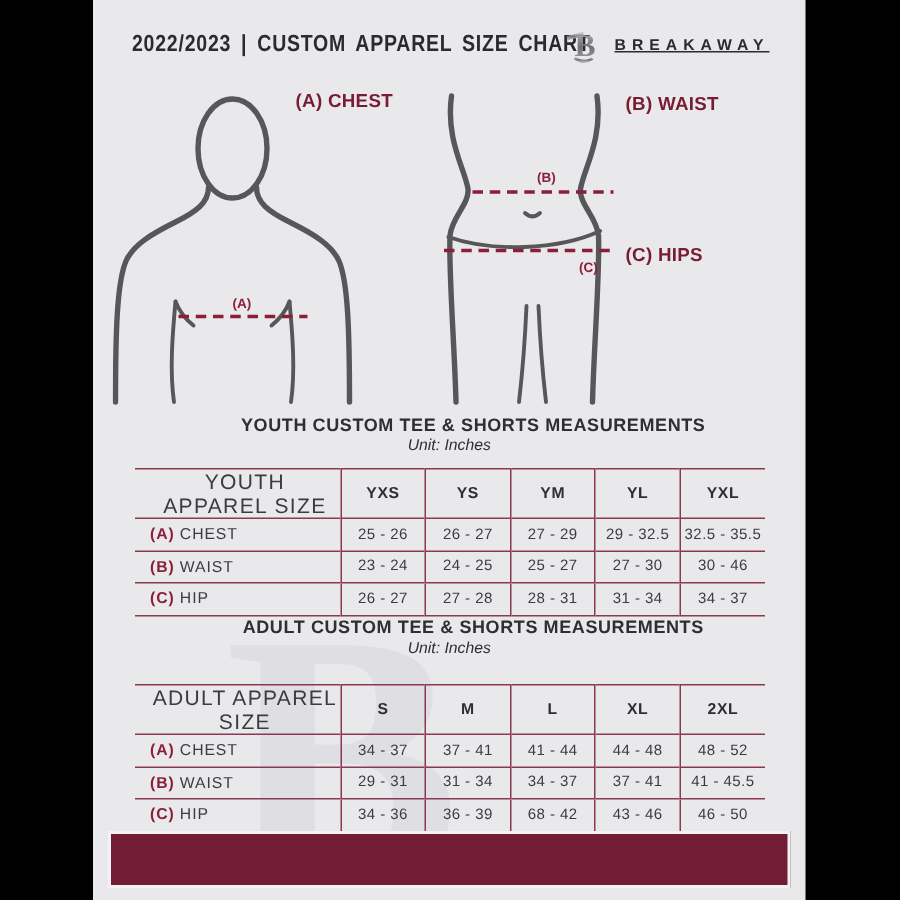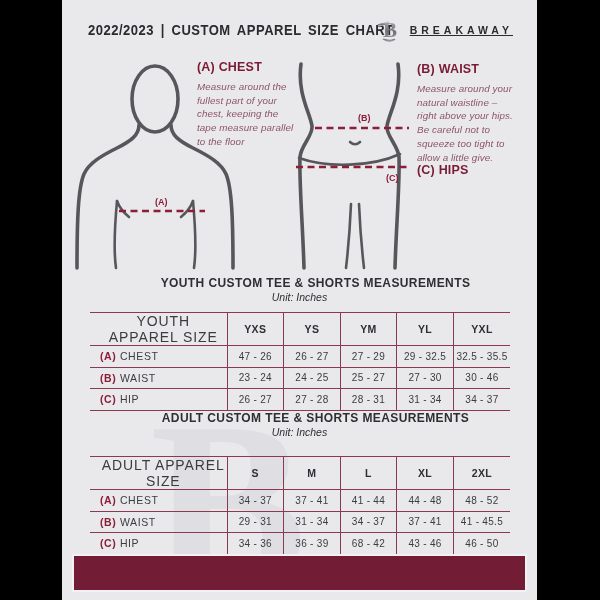--- a/index.html
+++ b/index.html
@@ -164,34 +164,23 @@
     <path class="thin" d="M68,87 q5,4.5 10,0"></path>
     <path class="thin" d="M17,103 C45,113 90,112 118,99"></path>
     <line class="dash" x1="14" y1="112" x2="126" y2="112"></line>
     <text x="104" y="126">(C)</text>
     <path class="thin" d="M69,149 C68,172 66,196 64,213"></path>
     <path class="thin" d="M77,149 C78,172 80,196 82,213"></path>
   </svg>
 
   <div class="guide-block chest-block">
     <div class="guide-heading">(A) CHEST</div>
-    <div class="guide-body">Measure around the
-fullest part of your
-chest, keeping the
-tape measure parallel
-to the floor</div>
   </div>
   <div class="guide-block waist-block">
     <div class="guide-heading">(B) WAIST</div>
-    <div class="guide-body">Measure around your
-natural waistline –
-right above your hips.
-Be careful not to
-squeeze too tight to
-allow a little give.</div>
   </div>
   <div class="guide-block hips-block">
     <div class="guide-heading">(C) HIPS</div>
   </div>
 
   <div class="section-title youth-title">YOUTH CUSTOM TEE &amp; SHORTS MEASUREMENTS</div>
   <div class="unit-line youth-unit">Unit: Inches</div>
   <table class="size-table youth-table">
     <colgroup>
       <col style="width:137px">
@@ -207,21 +196,21 @@
       <th class="size-h">YXS</th>
           <th class="size-h">YS</th>
           <th class="size-h">YM</th>
           <th class="size-h">YL</th>
           <th class="size-h">YXL</th>
         </tr>
     </thead>
     <tbody>
         <tr>
           <td class="row-label"><span class="prefix">(A)</span> CHEST</td>
-          <td class="val">47 - 26</td>
+          <td class="val">25 - 26</td>
           <td class="val">26 - 27</td>
           <td class="val">27 - 29</td>
           <td class="val">29 - 32.5</td>
           <td class="val">32.5 - 35.5</td>
         </tr>
         <tr>
           <td class="row-label"><span class="prefix">(B)</span> WAIST</td>
           <td class="val">23 - 24</td>
           <td class="val">24 - 25</td>
           <td class="val">25 - 27</td>

